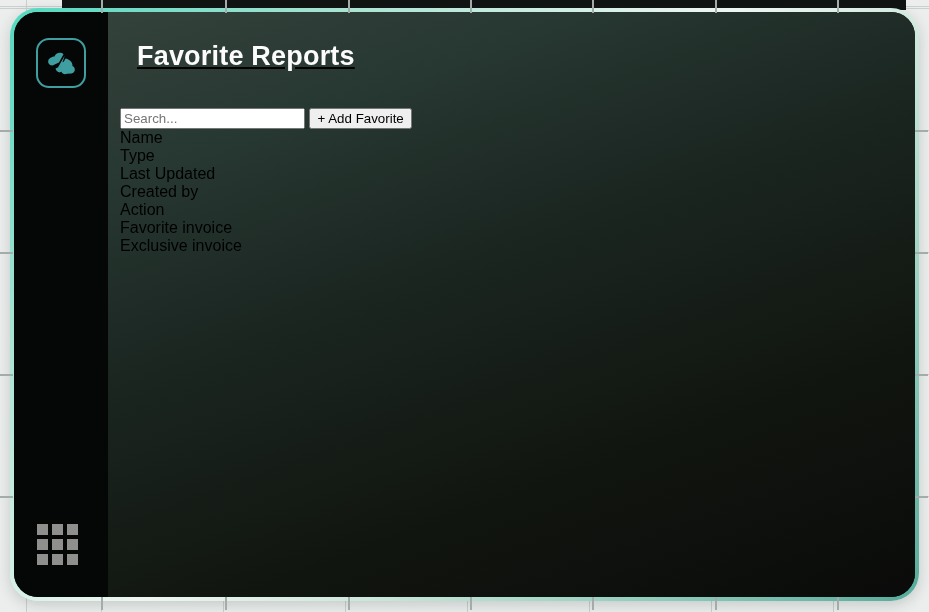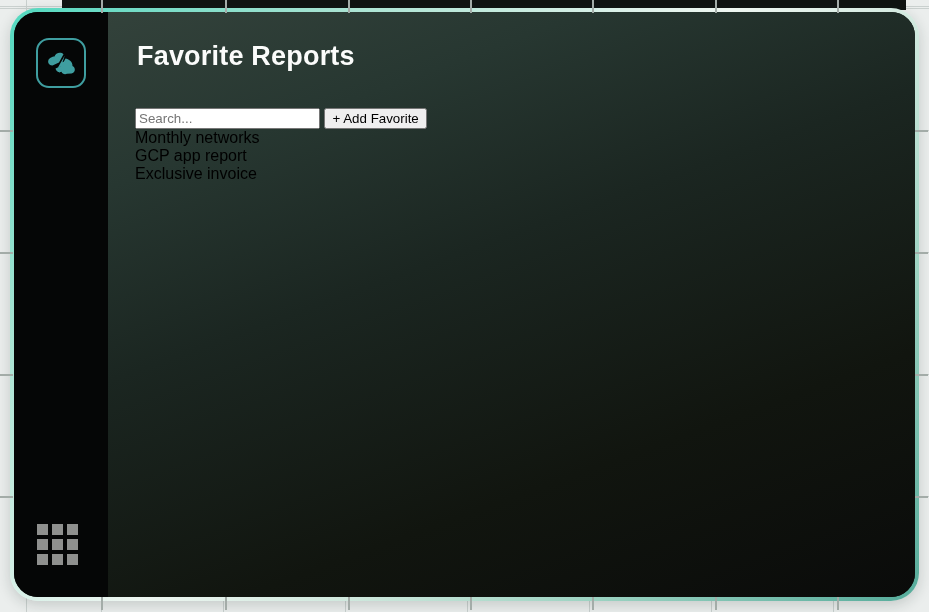--- a/index.html
+++ b/index.html
@@ -18,20 +18,21 @@
   }
   .tick{position:absolute;background:#a3aca8;z-index:5;}
   .tick.v{width:2px;height:13px;}
   .tick.h{height:2px;width:13px;}
 
   .window{
     position:absolute;left:10px;top:8px;width:909px;height:593px;
     border-radius:28px;padding:4px;box-sizing:border-box;z-index:2;
     background:linear-gradient(135deg,#52d8bf 0%,#a8e3d2 22%,#eef6f1 48%,#cfe8dd 62%,#9dd3c2 78%,#55ab9a 100%);
     box-shadow:0 4px 14px rgba(20,40,35,.18);
+    text-decoration:underline;
   }
   .window-inner{
     width:100%;height:100%;border-radius:24px;overflow:hidden;
     display:flex;background:#060807;
   }
 
   
   .sidebar{width:94px;background:#050606;position:relative;flex:0 0 94px;}
   .logo{
     position:absolute;left:22px;top:26px;width:50px;height:50px;
@@ -50,21 +51,21 @@
     flex:1;position:relative;
     background:linear-gradient(160deg,#33423b 0%,#273731 20%,#1b2621 42%,#11150f 72%,#0a0b0a 100%);
   }
   .page-title{
     margin:28px 0 0 29px;color:#fbfcfb;font-size:27px;font-weight:600;
     letter-spacing:.2px;line-height:32px;
   }
 
   
   .panel{
-    position:absolute;left:27px;top:78px;width:758px;height:482px;
+    position:absolute;left:12px;top:78px;width:758px;height:482px;
     border-radius:18px;box-sizing:border-box;padding:18px 0 0 0;
     background:linear-gradient(180deg,#4b524d 0%,#3b403c 55%,#25292"5 100%);
     background:linear-gradient(180deg,#4b524d 0%,#3a3f3b 55%,#242824 100%);
   }
   .toolbar{display:flex;align-items:center;justify-content:space-between;padding:0 23px 0 20px;height:39px;}
   .search-input{
     width:260px;height:30px;box-sizing:border-box;border-radius:9px;
     border:1.5px solid #e3e9e6;background:transparent;outline:none;
     color:#d9ded b;color:#d9dedb;font-size:15px;padding:0 13px;
     font-family:"Liberation Sans","DejaVu Sans",sans-serif;
@@ -135,39 +136,31 @@
 
       <div class="panel">
         <div class="toolbar">
           <input class="search-input" type="text" placeholder="Search..." style="">
           <button class="add-btn">
             <span class="plus-icon">+</span>
             <span>Add Favorite</span>
           </button>
         </div>
 
+        <div class="thead">
+          <div class="th">Name</div>
+          <div class="th">Type</div>
+          <div class="th">Last Updated</div>
+          <div class="th">Created by</div>
+          <div class="th">Action</div>
+        </div>
 
         <div class="tbody">
             <div class="trow">
-              <div class="cell name-cell">Monthly networks</div>
-              <div>
-                <div class="bar type-bar"></div>
-              </div>
-              <div>
-                <div class="bar last-bar"></div>
-              </div>
-              <div>
-                <div class="bar created-bar"></div>
-              </div>
-              <div>
-                <div class="bar action-bar"></div>
-              </div>
-            </div>
-            <div class="trow">
-              <div class="cell name-cell">GCP app report</div>
+              <div class="cell name-cell">Favorite invoice</div>
               <div>
                 <div class="bar type-bar"></div>
               </div>
               <div>
                 <div class="bar last-bar"></div>
               </div>
               <div>
                 <div class="bar created-bar"></div>
               </div>
               <div>

